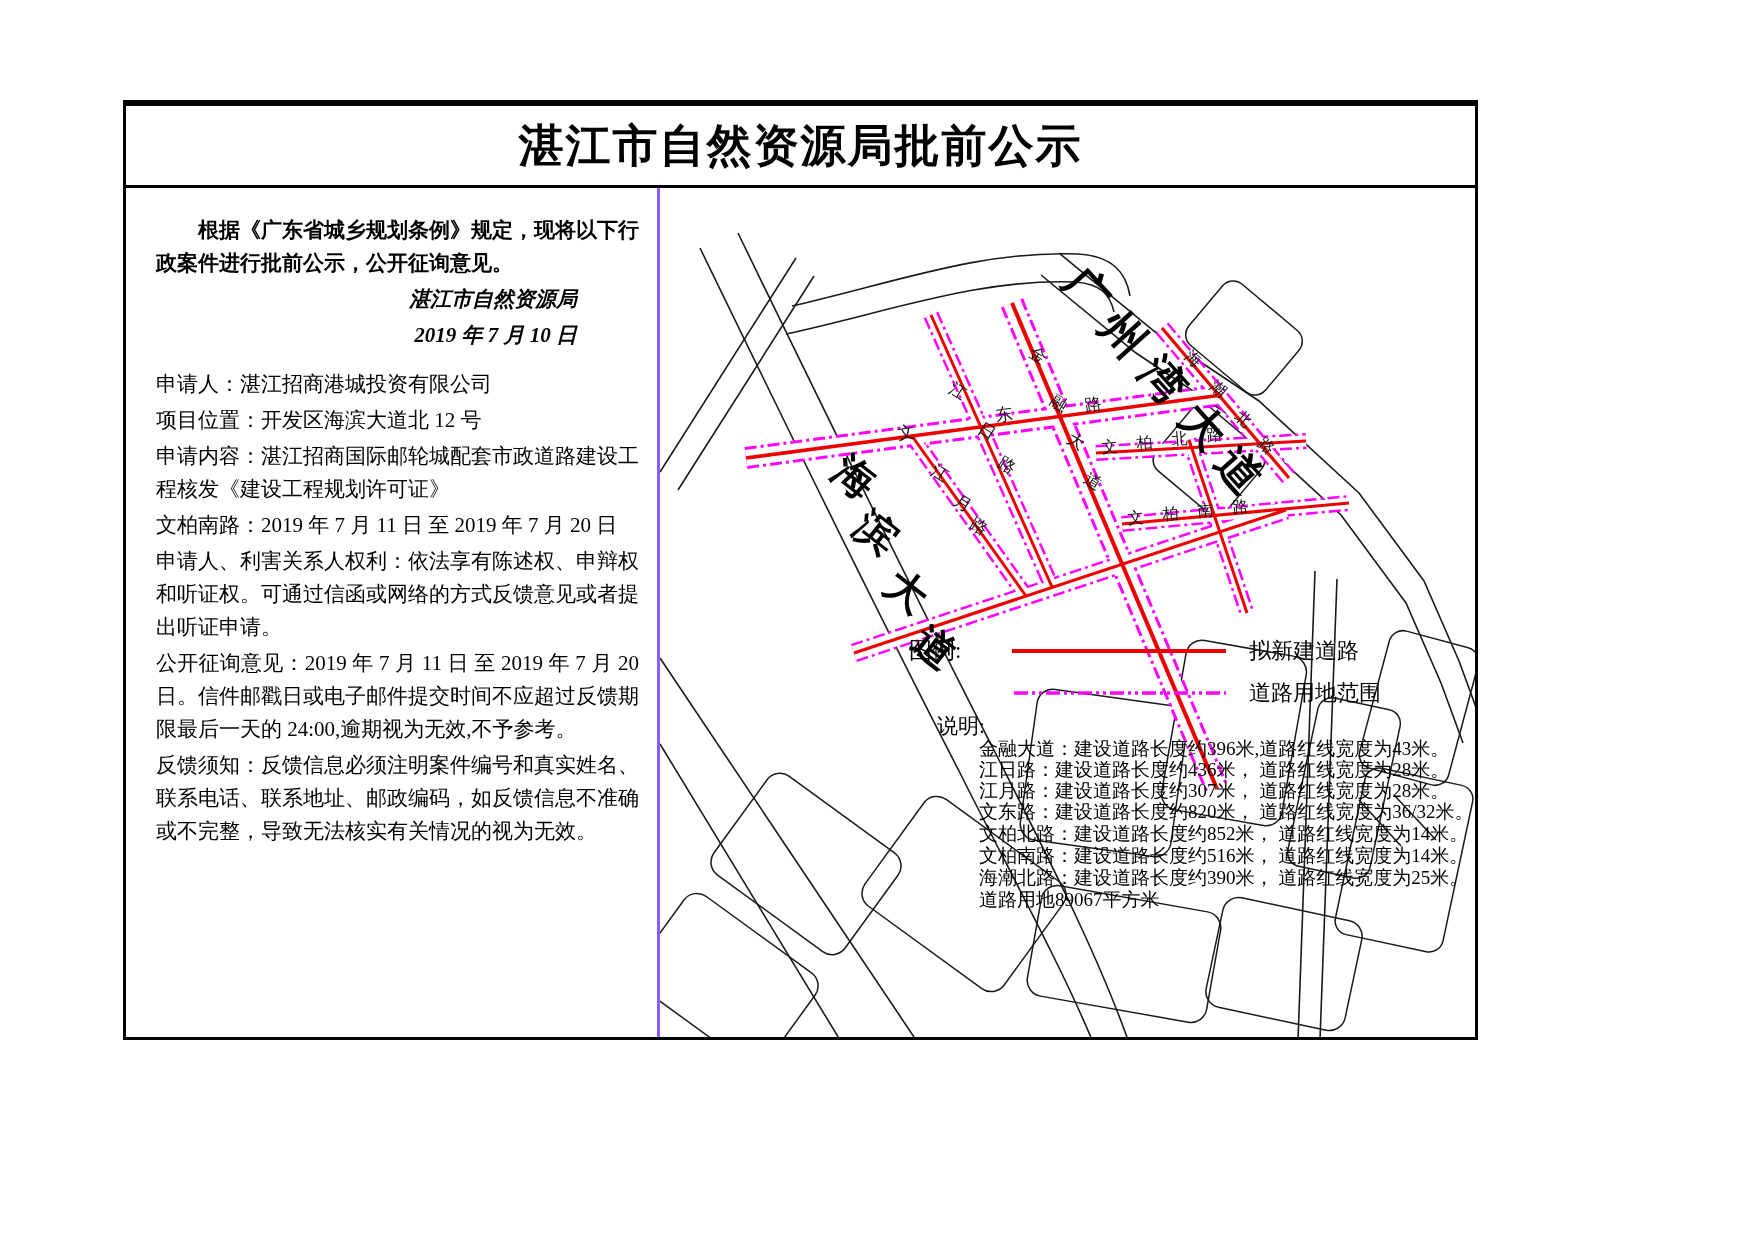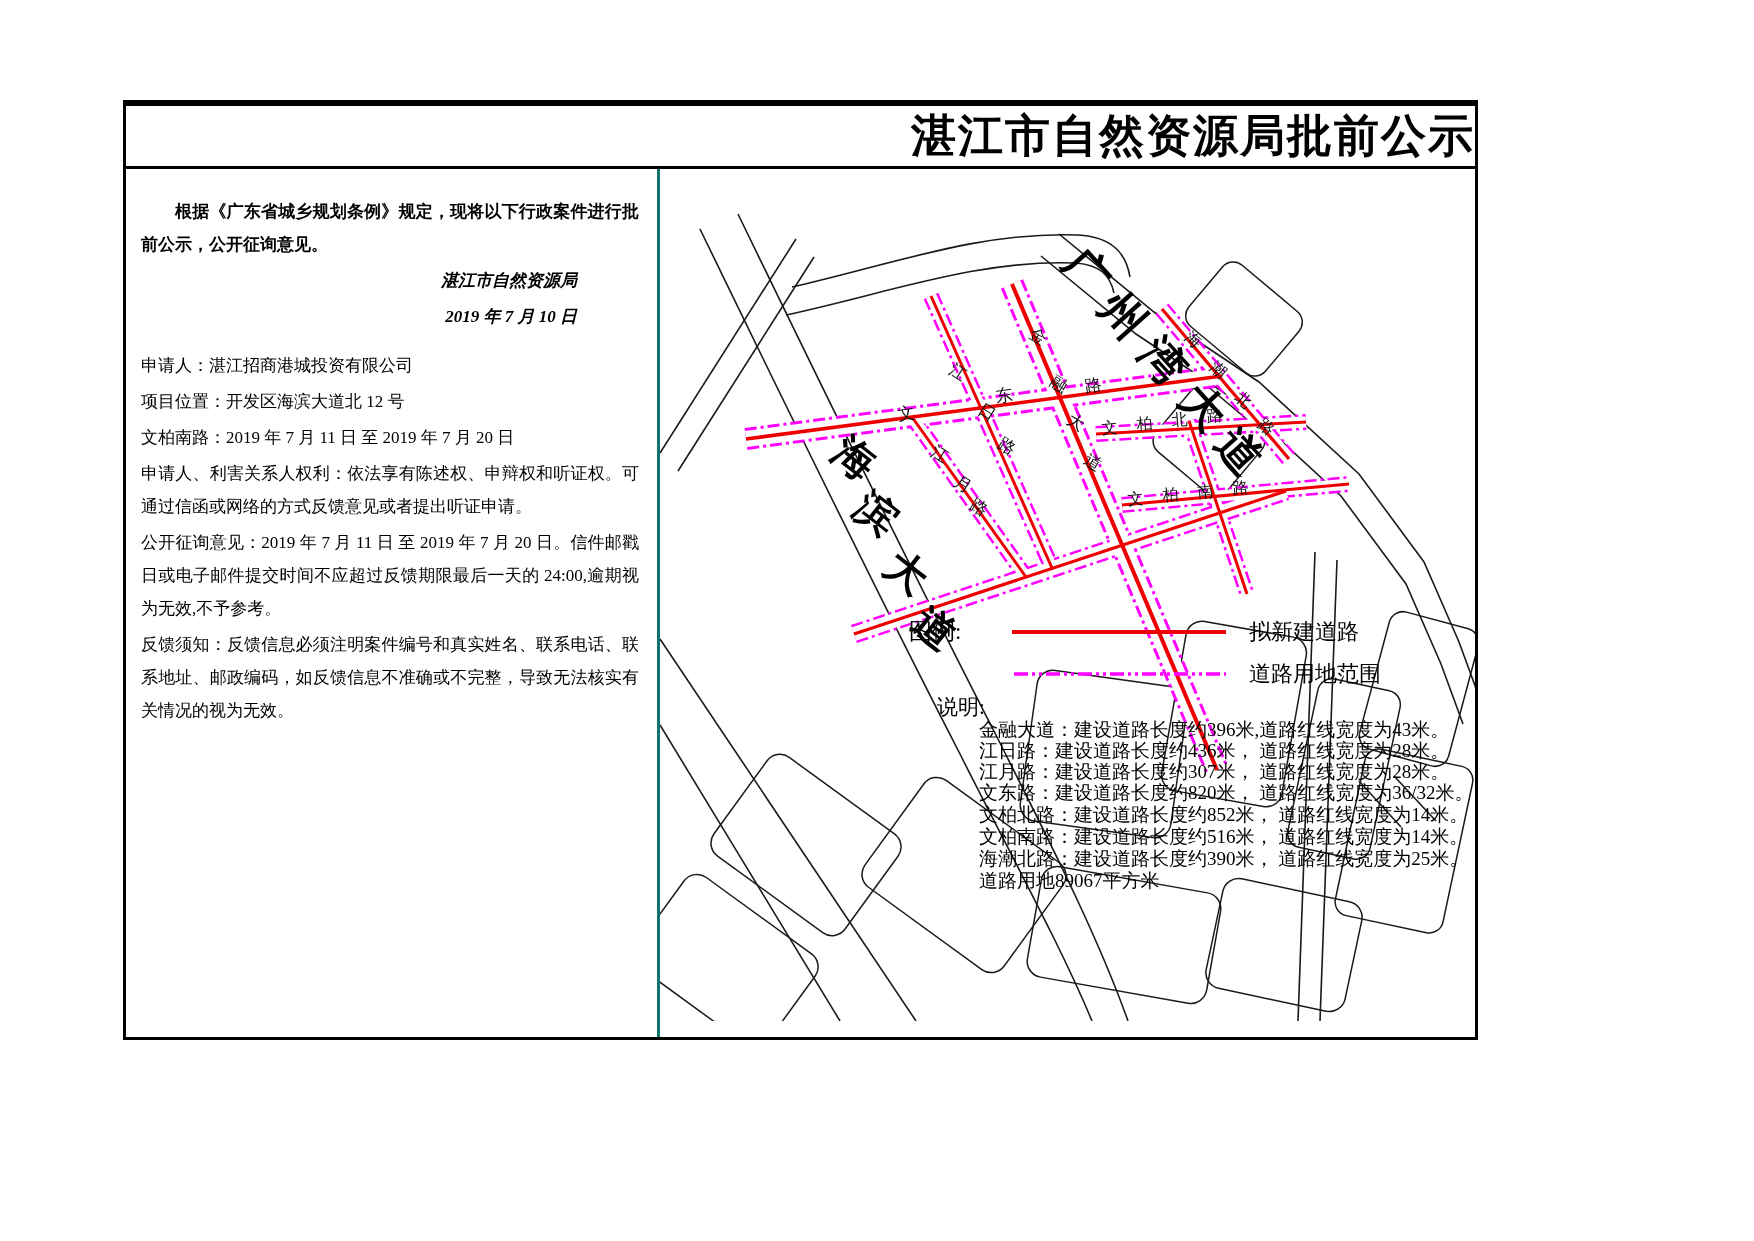--- a/index.html
+++ b/index.html
@@ -6,31 +6,31 @@
   .sheet{
     position:relative;width:1754px;height:1241px;background:#fff;overflow:hidden;
     font-family:"Liberation Serif","DejaVu Serif",serif;color:#000;
   }
   .doc-table{
     position:absolute;left:123px;top:100px;width:1355px;height:940px;
     border:3px solid #000;border-top-width:6px;box-sizing:border-box;
     display:flex;flex-direction:column;background:#fff;
   }
   .title-row{
-    height:63px;border-bottom:3px solid #000;box-sizing:border-box;
-    display:flex;align-items:center;justify-content:flex-end;
+    height:82px;border-bottom:3px solid #000;box-sizing:border-box;
+    display:flex;align-items:center;justify-content:center;
   }
   .title-row h1{
     margin:0;font-size:45px;font-weight:bold;letter-spacing:2px;
     font-family:"Liberation Serif","DejaVu Serif",serif;
   }
   .body-row{flex:1;display:flex;min-height:0;}
   .left-cell{
-    width:534px;box-sizing:border-box;border-right:3px solid #0f766e;
-    padding:26px 18px 10px 15px;font-size:17px;line-height:33px;
+    width:534px;box-sizing:border-box;border-right:3px solid #8b5cf6;
+    padding:26px 18px 10px 30px;font-size:21px;line-height:33px;
     text-align:justify;
   }
   .left-cell p{margin:0 0 3px 0;}
   .indent{text-indent:2em;}
   .bold{font-weight:bold;}
   .align-right{text-align:right;padding-right:62px;font-style:italic;}
   .gap-above{margin-top:16px !important;}
   .lbl{font-weight:normal;}
   .right-cell{flex:1;position:relative;overflow:hidden;}
   .right-cell svg{position:absolute;left:0;top:0;}
@@ -48,20 +48,21 @@
 
     <div class="body-row">
 
       <div class="left-cell">
         <p class="indent bold">根据《广东省城乡规划条例》规定，现将以下行政案件进行批前公示，公开征询意见。</p>
         <p class="align-right bold">湛江市自然资源局</p>
         <p class="align-right bold">2019 年 7 月 10 日</p>
 
         <p class="gap-above"><span class="lbl">申请人：</span><span>湛江招商港城投资有限公司</span></p>
         <p><span class="lbl">项目位置：</span><span>开发区海滨大道北 12 号</span></p>
+        <p><span class="lbl">申请内容：</span><span>湛江招商国际邮轮城配套市政道路建设工程核发《建设工程规划许可证》</span></p>
         <p><span class="lbl">文柏南路：</span><span>2019 年 7 月 11 日  至 2019 年 7 月 20 日</span></p>
         <p><span class="lbl">申请人、利害关系人权利：</span><span>依法享有陈述权、申辩权和听证权。可通过信函或网络的方式反馈意见或者提出听证申请。</span></p>
         <p><span class="lbl">公开征询意见：</span><span>2019 年 7 月 11 日  至 2019 年 7 月 20 日。信件邮戳日或电子邮件提交时间不应超过反馈期限最后一天的 24:00,逾期视为无效,不予参考。</span></p>
         <p><span class="lbl">反馈须知：</span><span>反馈信息必须注明案件编号和真实姓名、联系电话、联系地址、邮政编码，如反馈信息不准确或不完整，导致无法核实有关情况的视为无效。</span></p>
       </div>
 
       <div class="right-cell">
         <svg width="821" height="852" viewBox="0 0 821 852" xmlns="http://www.w3.org/2000/svg">
 
           <defs>

